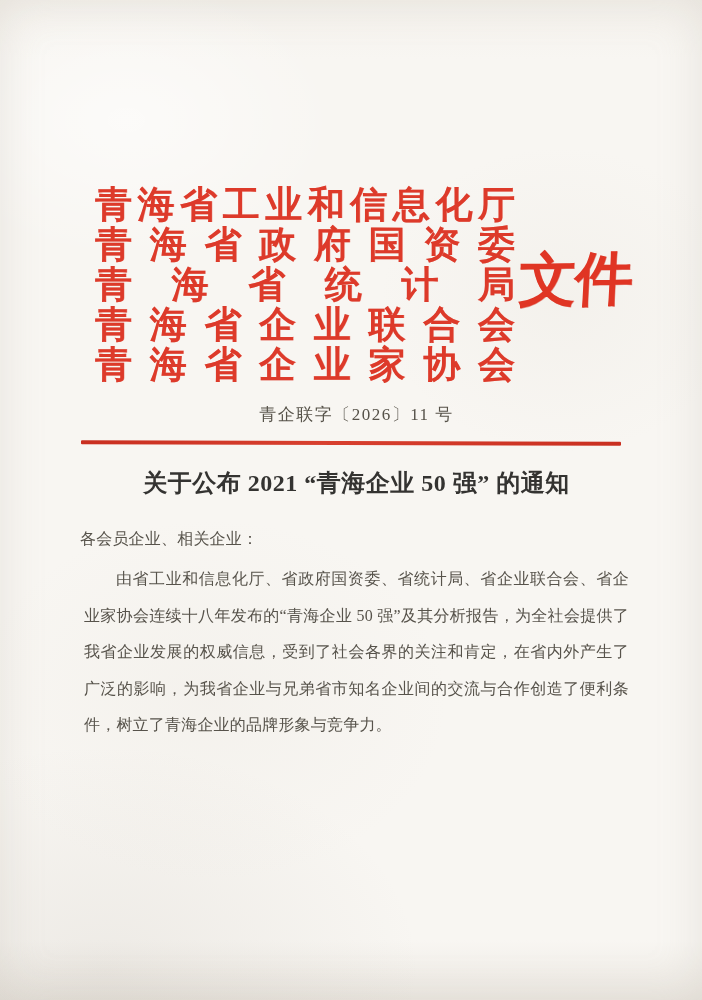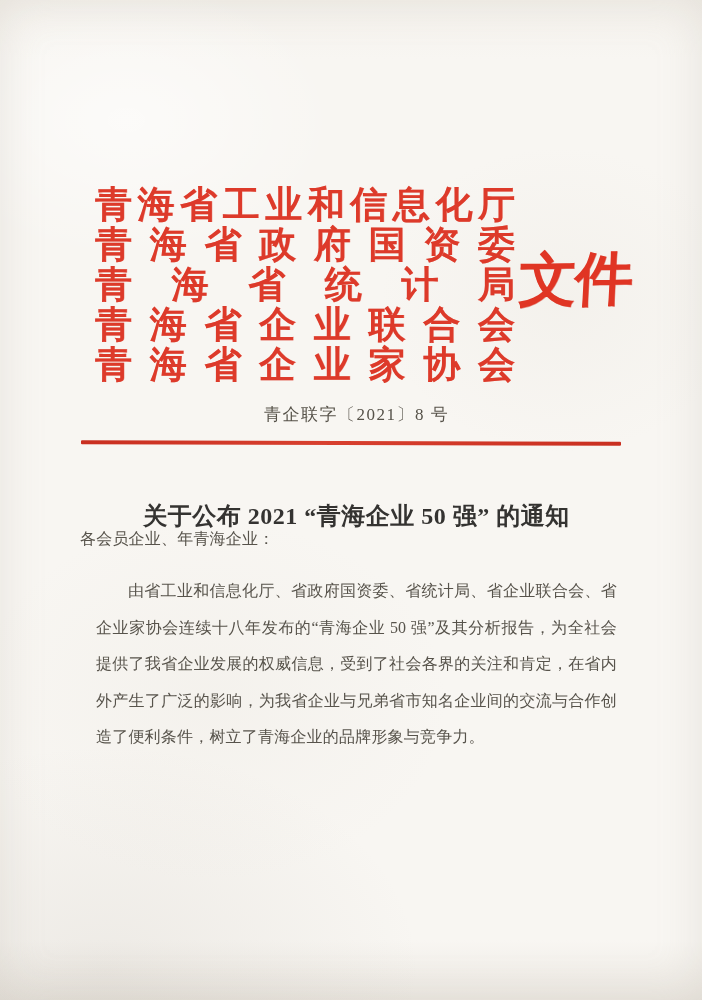--- a/index.html
+++ b/index.html
@@ -85,41 +85,40 @@
   .notice-title {
     position: absolute;
     left: 80px;
     top: 467px;
     width: 553px;
     text-align: center;
     font-size: 24px;
     font-weight: 600;
     letter-spacing: 0.5px;
     color: #343331;
-    margin-top: 33px;
   }
 
   
   .body-text {
     position: absolute;
     left: 80px;
     top: 521px;
     width: 553px;
     font-size: 16px;
     line-height: 36.4px;
     color: #57534b;
     text-align: justify;
     letter-spacing: 0.2px;
   }
   .body-text .salutation {
     text-indent: 0;
     margin: 0;
   }
   .body-text p {
-    margin: 16px;
+    margin: 4px;
     text-indent: 2em;
   }
 </style>
 </head>
 <body>
 
 <div class="page">
 
   <div class="agency-lines">
       <div class="agency-line">
@@ -169,24 +168,24 @@
         <span>企</span>
         <span>业</span>
         <span>家</span>
         <span>协</span>
         <span>会</span>
       </div>
     </div>
 
   <div class="doc-label">文件</div>
 
-  <div class="doc-number">青企联字〔2021〕8 号</div>
+  <div class="doc-number">青企联字〔2026〕11 号</div>
 
   <div class="red-rule"></div>
 
   <div class="notice-title">关于公布 2021 “青海企业 50 强” 的通知</div>
 
   <div class="body-text">
-    <p class="salutation">各会员企业、年青海企业：</p>
+    <p class="salutation">各会员企业、相关企业：</p>
   <p>由省工业和信息化厅、省政府国资委、省统计局、省企业联合会、省企业家协会连续十八年发布的“青海企业 50 强”及其分析报告，为全社会提供了我省企业发展的权威信息，受到了社会各界的关注和肯定，在省内外产生了广泛的影响，为我省企业与兄弟省市知名企业间的交流与合作创造了便利条件，树立了青海企业的品牌形象与竞争力。</p>
     </div>
 
 </div>
 
 </body></html>

